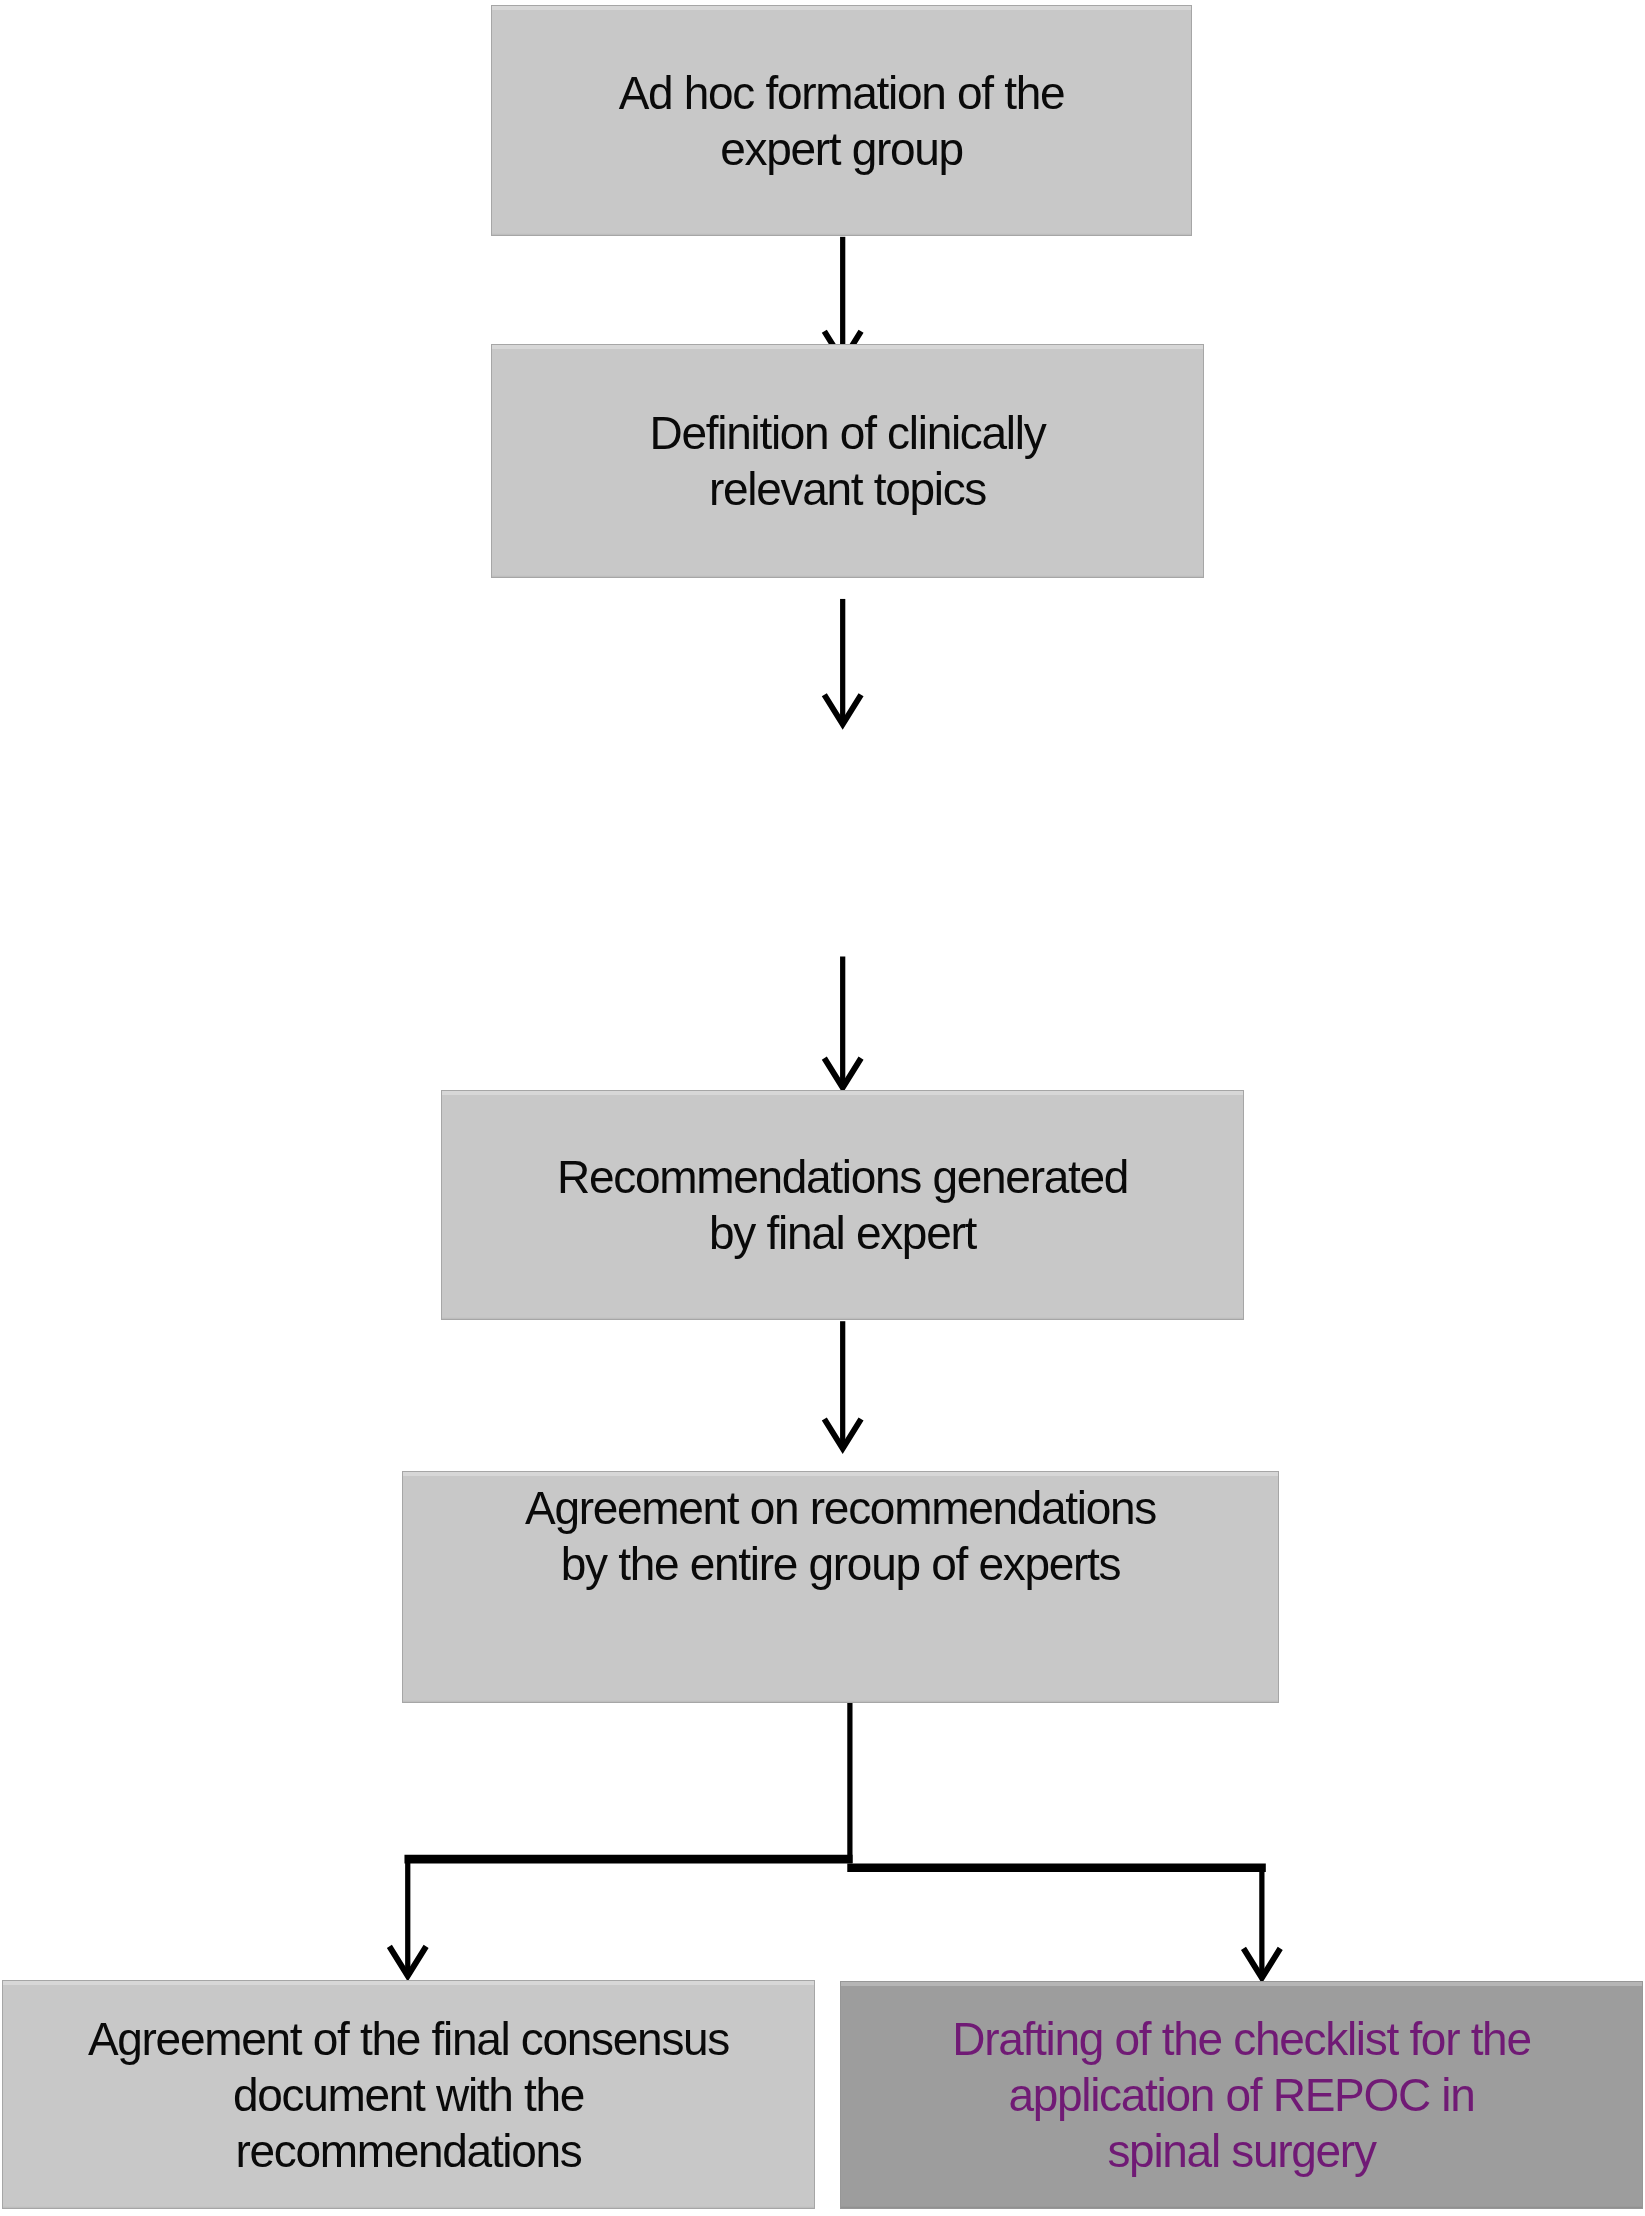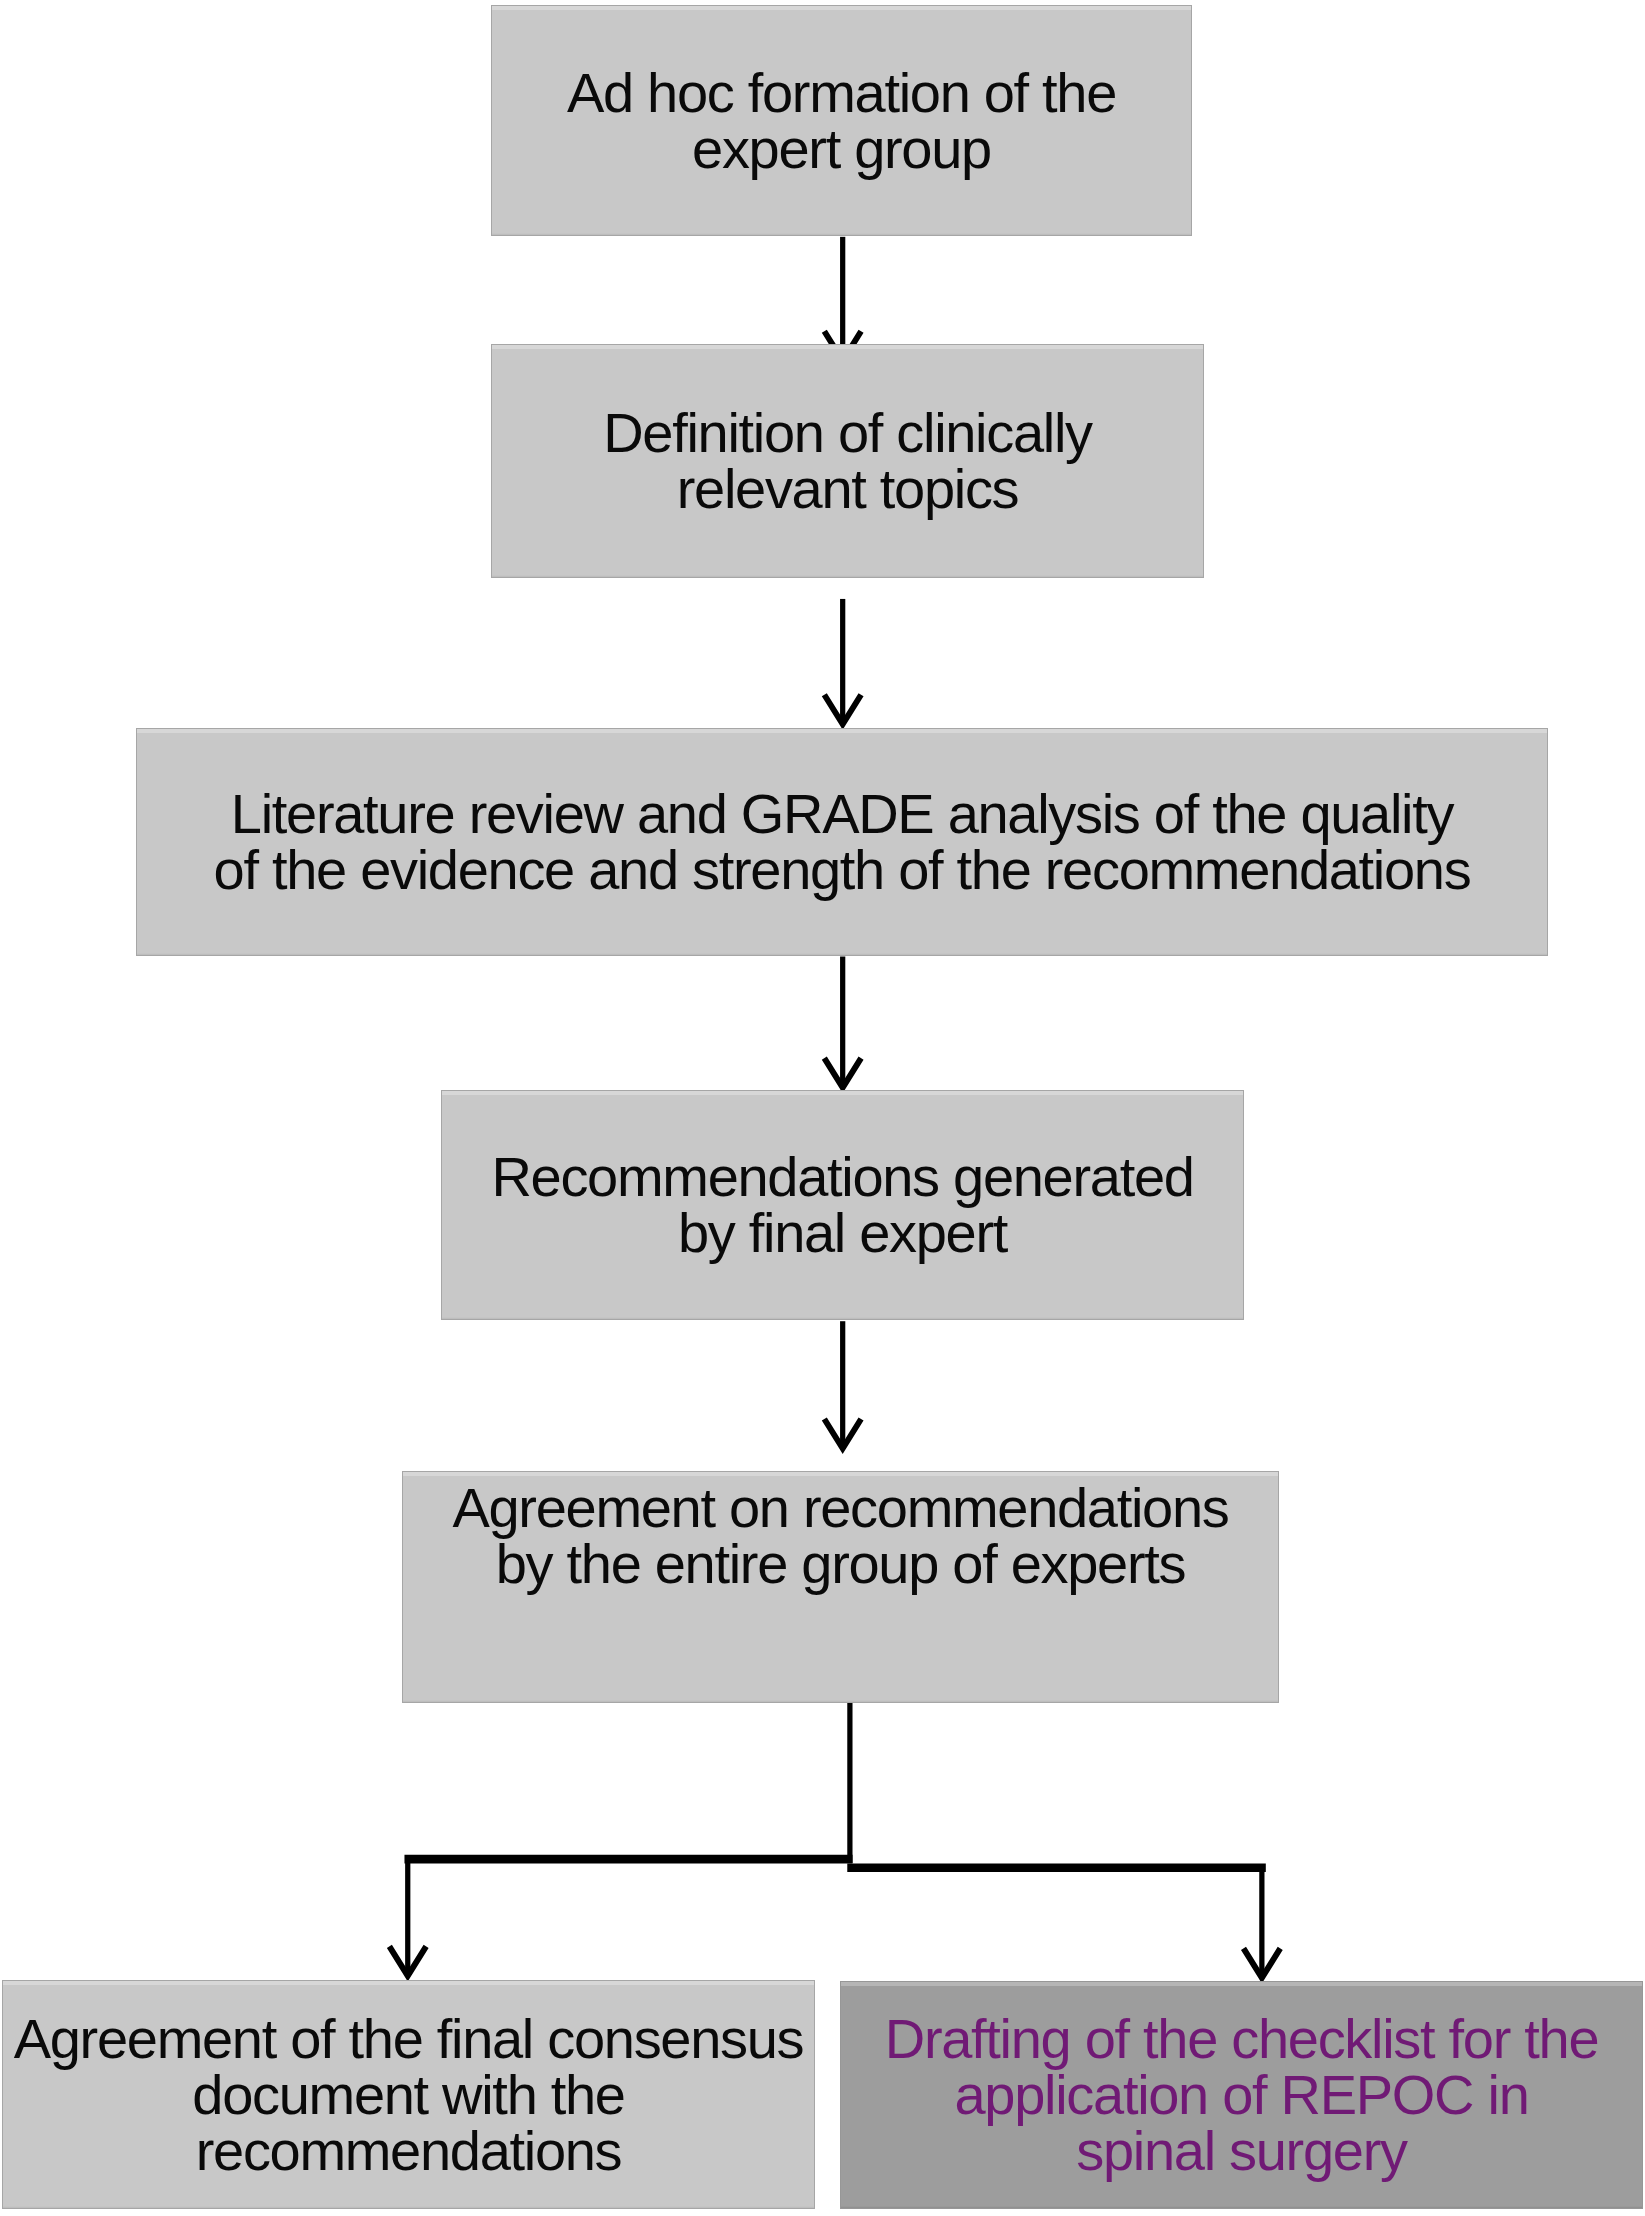--- a/index.html
+++ b/index.html
@@ -21,21 +21,21 @@
     position: absolute;
     box-sizing: border-box;
     background: #c8c8c8;
     border: 1.3px solid #a6a6a6;
     box-shadow: inset 0 3.9px 0 #d7d7d7, inset 0 -1.3px 0 #bdbdbd;
     display: flex;
     align-items: center;
     justify-content: center;
     text-align: center;
     color: #0a0a0a;
-    font-size: 56px;
+    font-size: 46px;
     letter-spacing: -1.3px;
     line-height: 56px;
   }
   .flow-box .label {
     white-space: pre-line;
     display: block;
     width: 100%;
   }
   .flow-box.top-aligned {
     align-items: flex-start;
@@ -113,24 +113,20 @@
   <div class="flow-box" id="box-step-1">
     <span class="label">Ad hoc formation of the
 expert group</span>
   </div>
 
   <div class="flow-box" id="box-step-2">
     <span class="label">Definition of clinically
 relevant topics</span>
   </div>
 
-  <div class="flow-box" id="box-step-3">
-    <span class="label">Literature review and GRADE analysis of the quality
-of the evidence and strength of the recommendations</span>
-  </div>
 
   <div class="flow-box" id="box-step-4">
     <span class="label">Recommendations generated
 by final expert</span>
   </div>
 
   <div class="flow-box top-aligned" id="box-step-5">
     <span class="label">Agreement on recommendations
 by the entire group of experts</span>
   </div>

